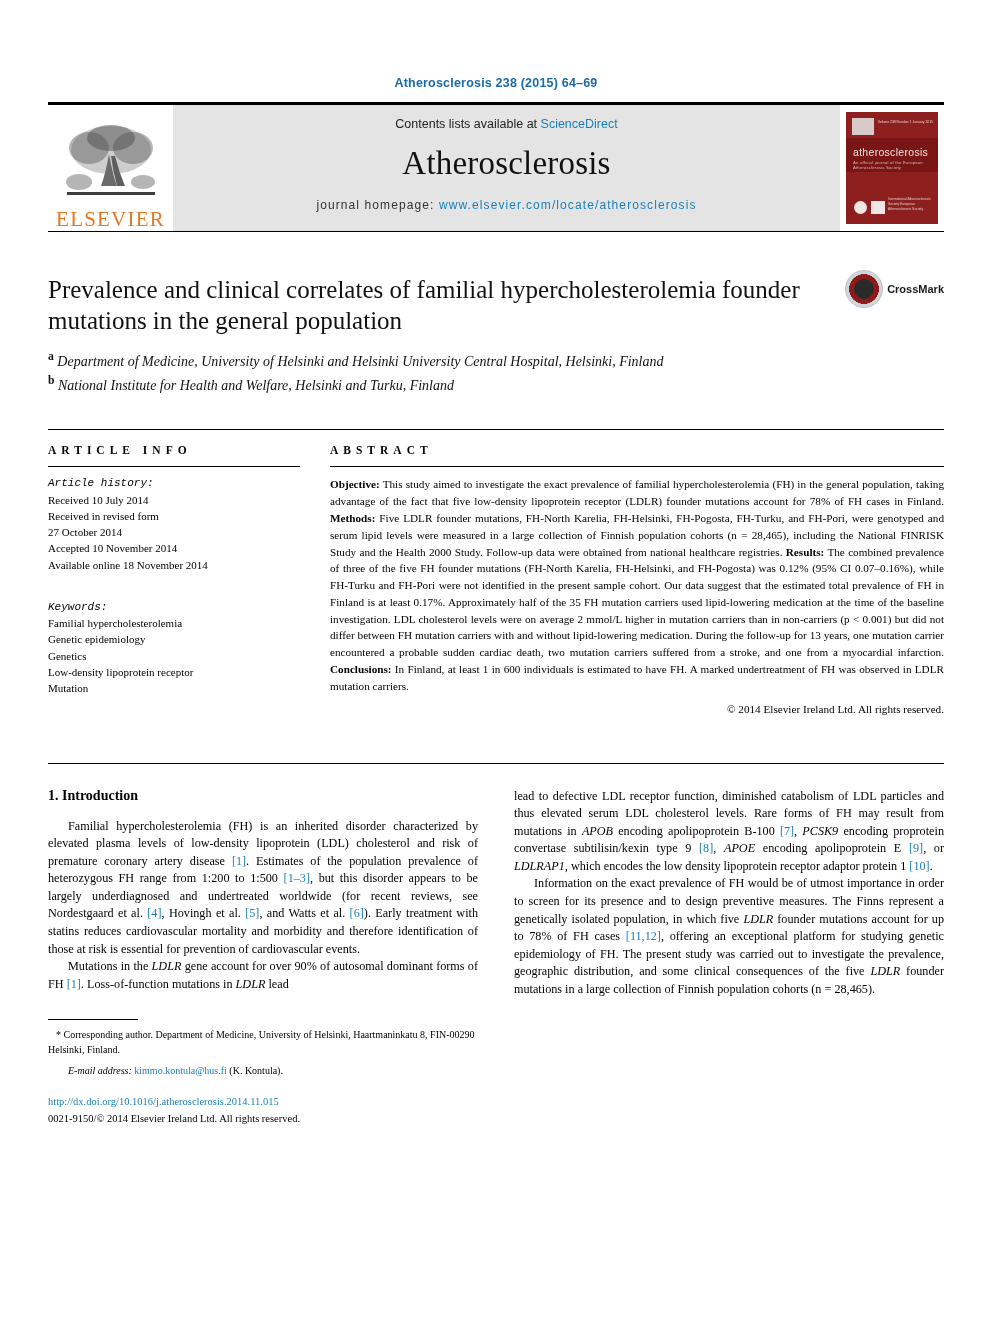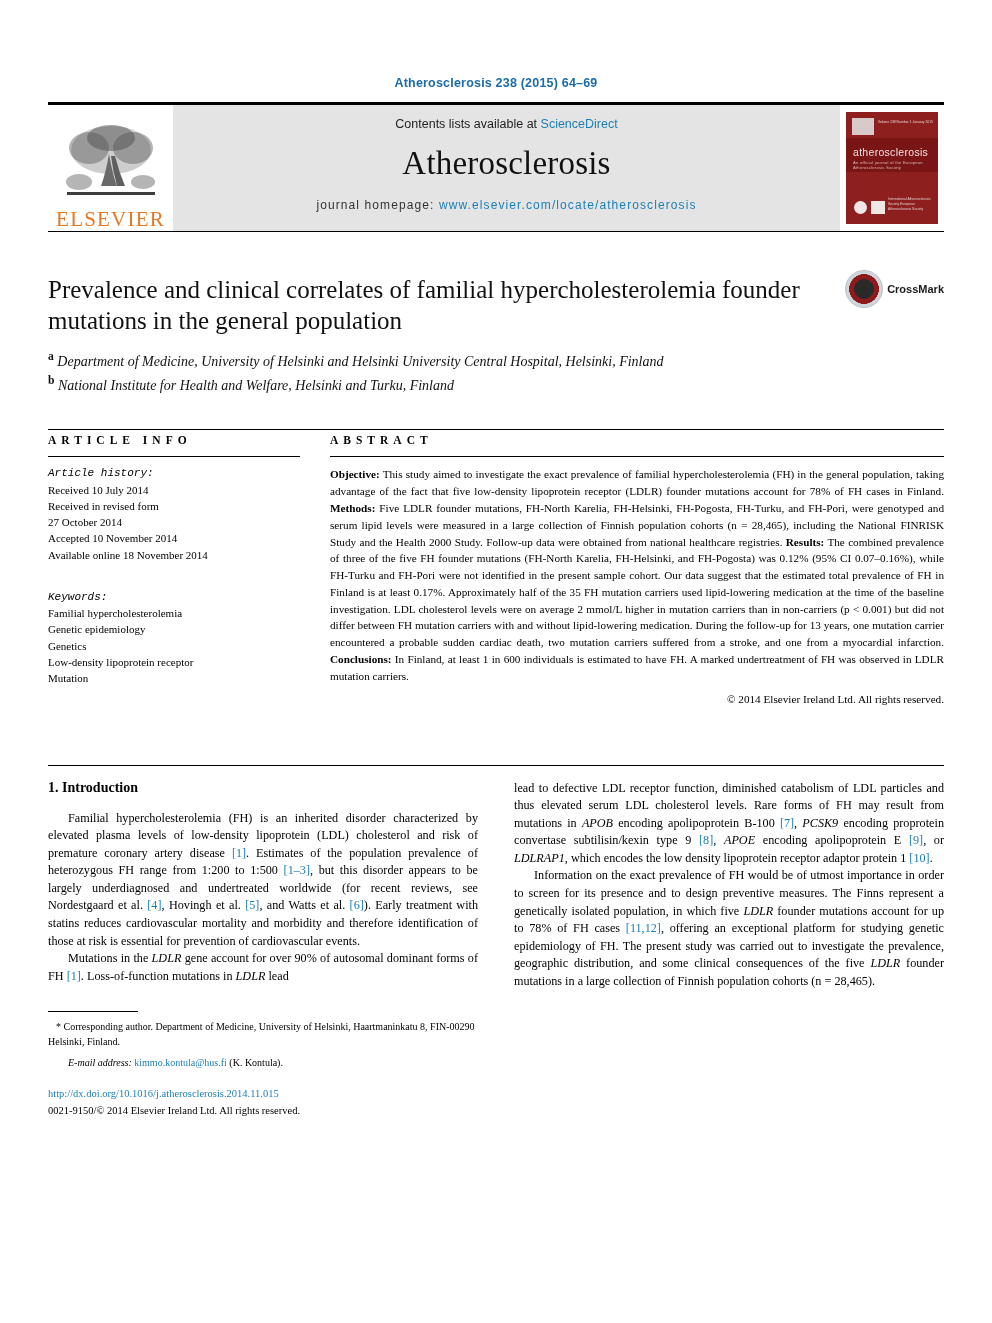--- a/index.html
+++ b/index.html
@@ -188,21 +188,21 @@
   .cm-text {
     font-family: "Liberation Sans", sans-serif;
     font-size: 11px; font-weight: bold; color: #1a1a1a;
   }
 
   
   .infoabs {
     margin-top: 34px;
     border-top: 1px solid #000;
     display: flex;
-    padding-top: 4px;
+    padding-top: 14px;
   }
   .col-info { width: 252px; flex: 0 0 252px; }
   .col-abs  { flex: 1 1 auto; padding-left: 30px; }
 
   .sect-head {
     font-family: "Liberation Serif", serif;
     font-size: 11.5px;
     font-weight: bold;
     letter-spacing: 5px;
     margin-bottom: 10px;
@@ -224,23 +224,23 @@
   }
   .abs-body b { font-weight: bold; }
   .copyright {
     text-align: right;
     font-size: 11.2px;
     margin-top: 8px;
   }
 
   
   .bodyarea {
-    margin-top: 60px;
+    margin-top: 48px;
     border-top: 1px solid #000;
-    padding-top: 14px;
+    padding-top: 24px;
     display: flex;
     gap: 36px;
   }
   .bcol { width: 430px; flex: 0 0 430px; }
   .h1 {
     font-family: "Liberation Serif", serif;
     font-size: 14px;
     font-weight: bold;
     margin: 0 0 14px 0;
   }

